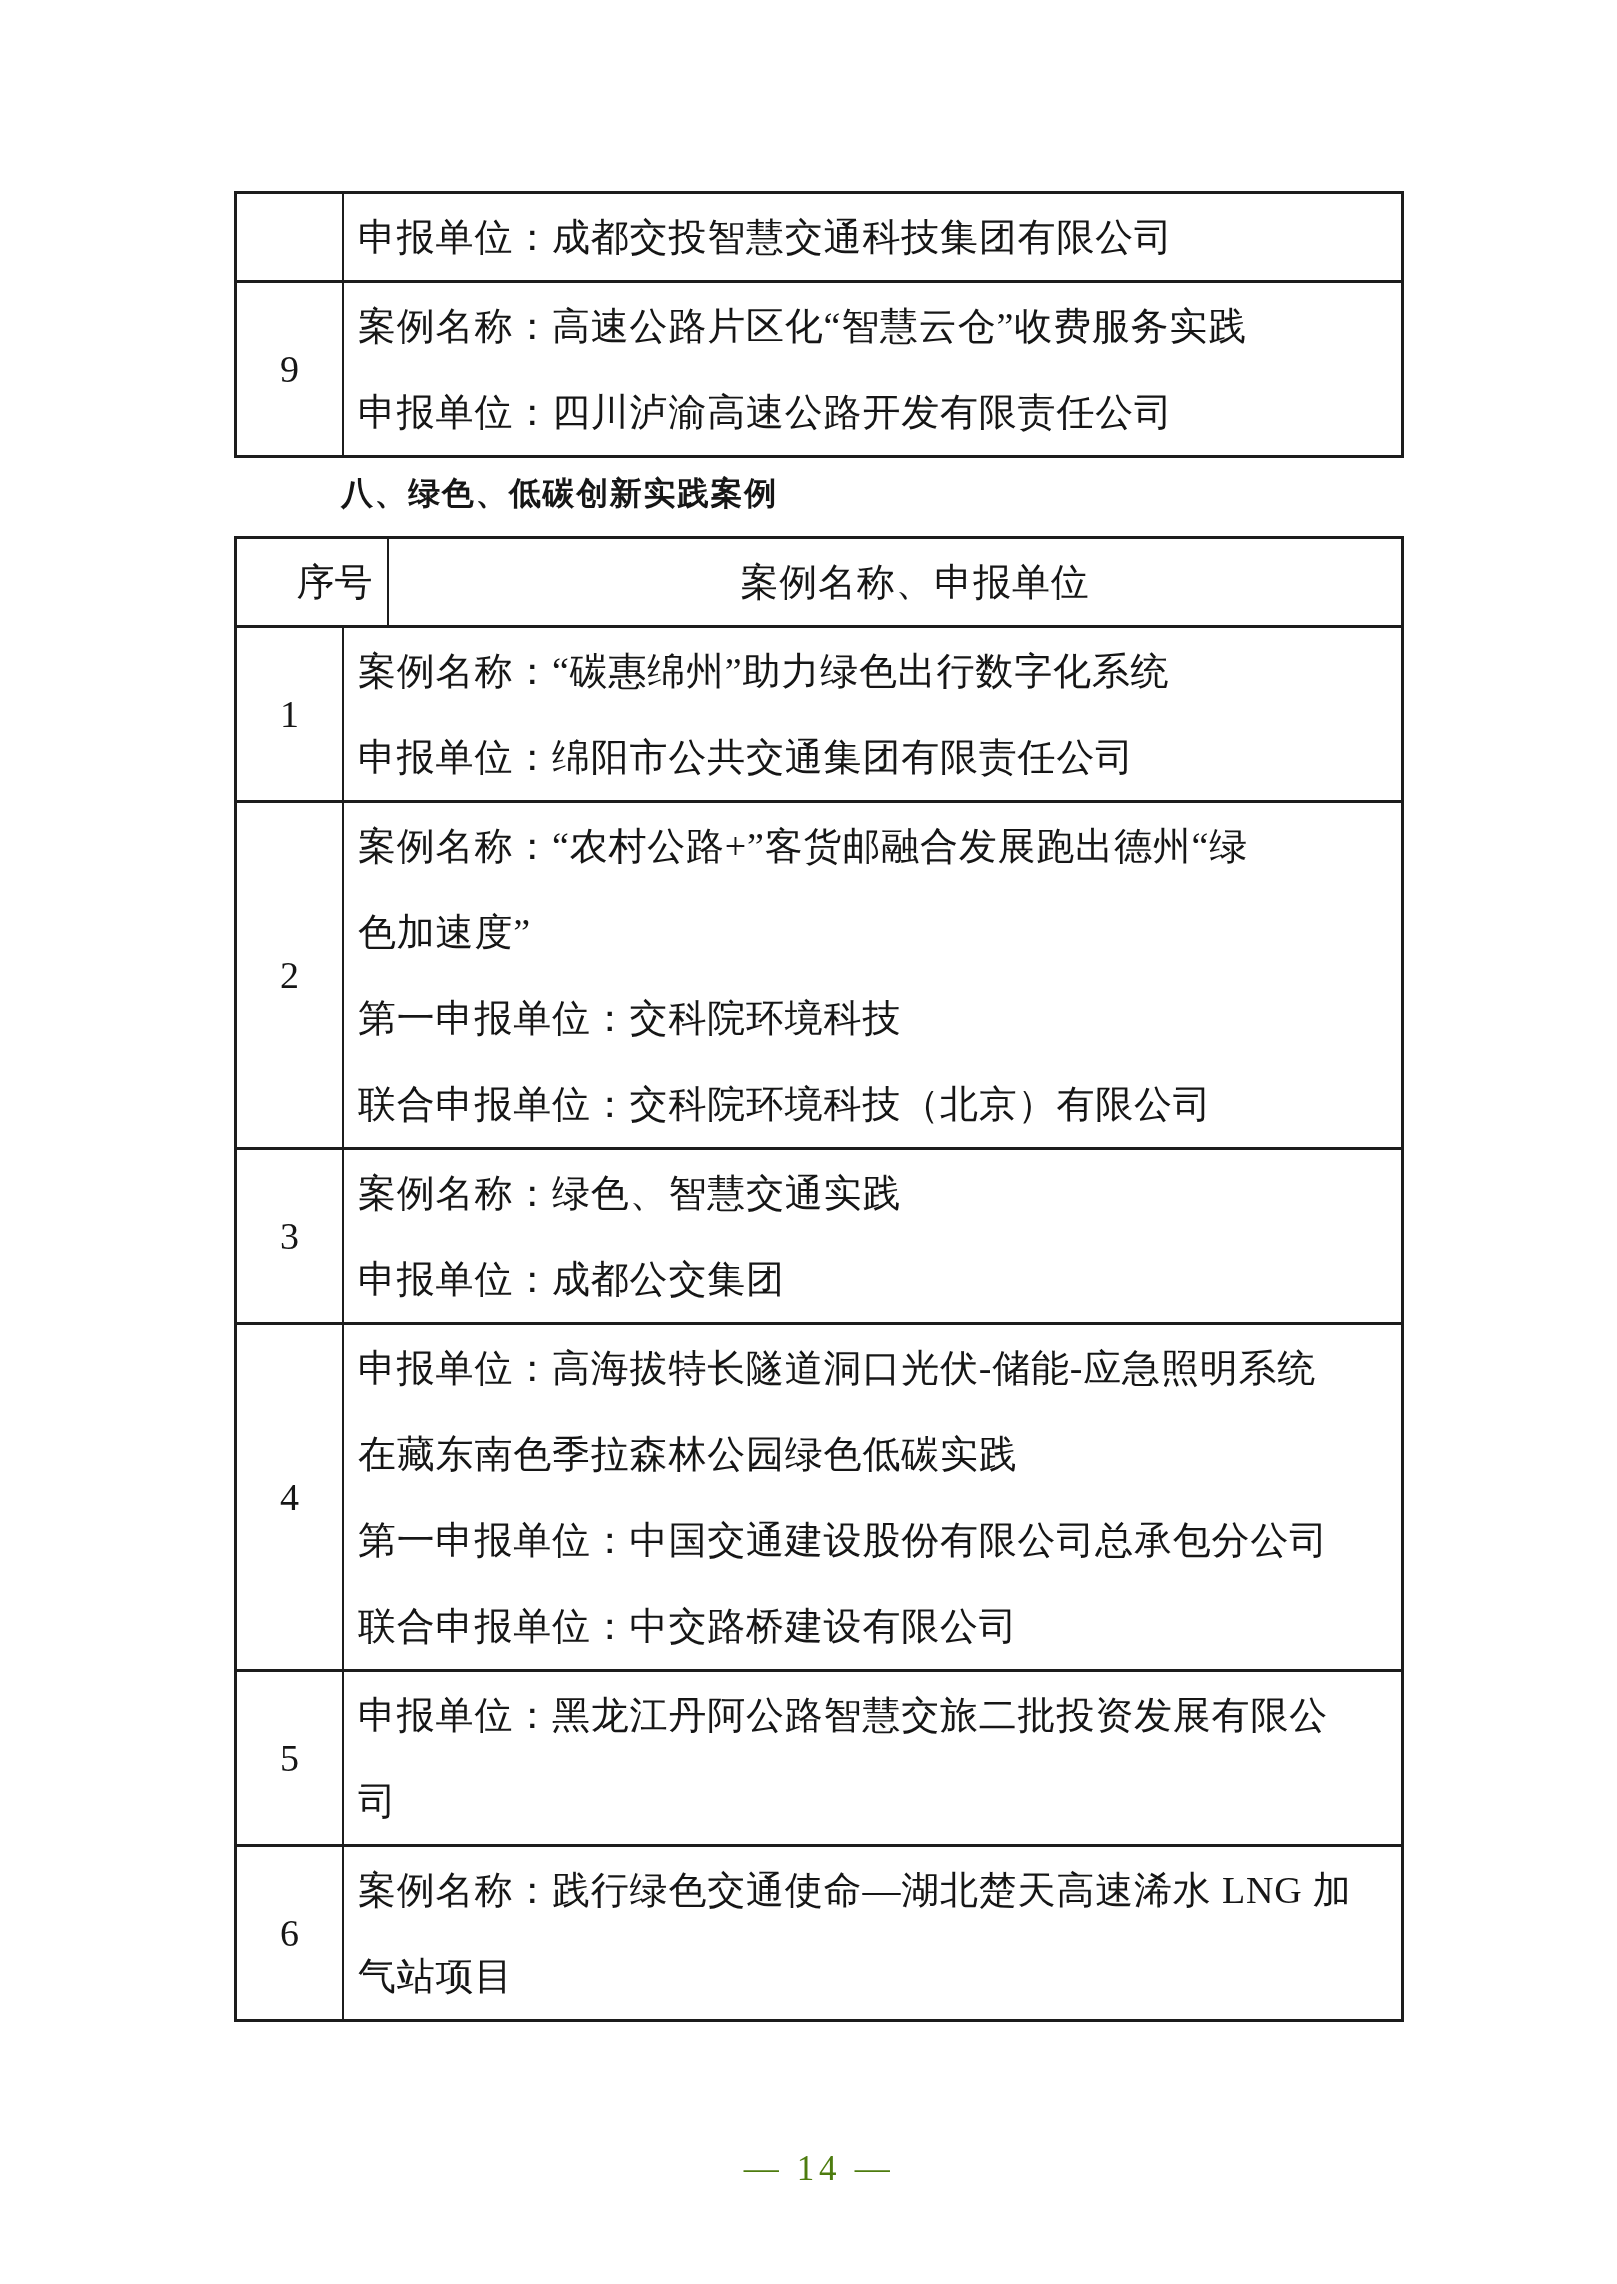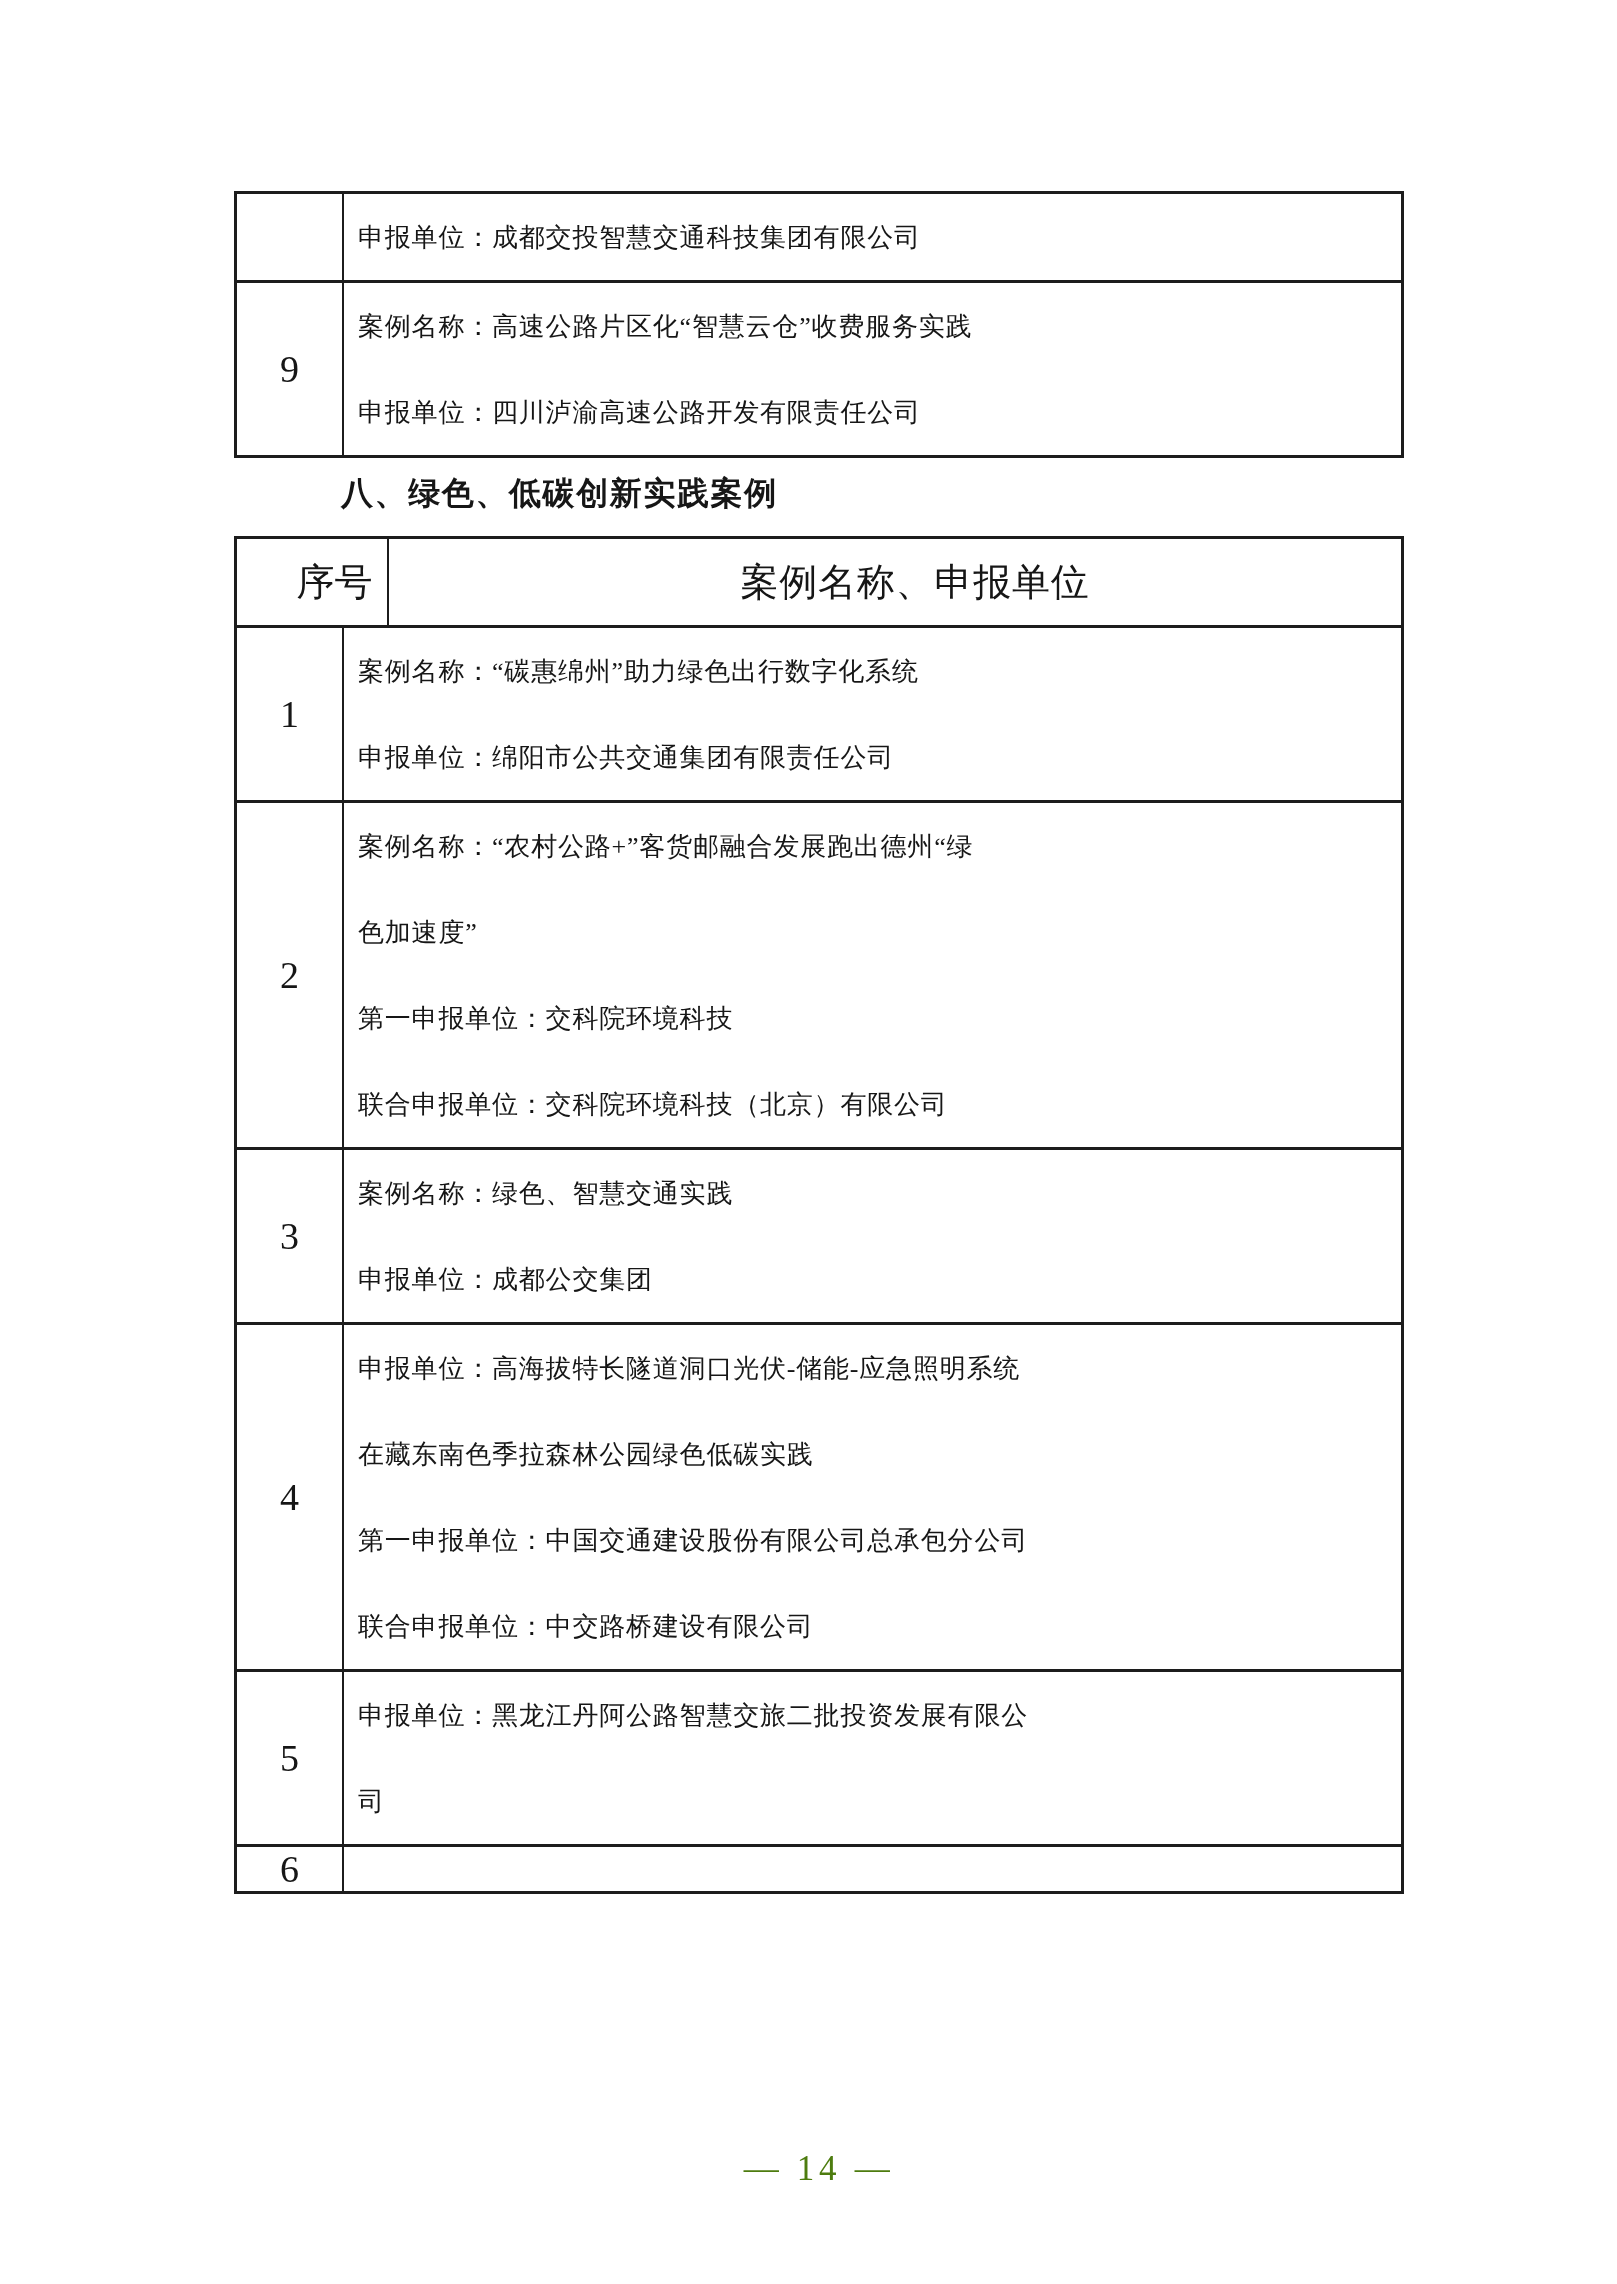--- a/index.html
+++ b/index.html
@@ -50,21 +50,21 @@
     justify-content: center;
     box-sizing: border-box;
   }
   .content-cell.center {
     align-items: center;
   }
   .line {
     height: 86px;
     display: flex;
     align-items: center;
-    font-size: 26px;
+    font-size: 38px;
     letter-spacing: 0.8px;
     white-space: pre;
   }
   .header-row .seq-cell,
   .header-row .line {
     font-size: 38px;
     margin-left: 45px;
   }
   .section-heading {
     position: absolute;
@@ -157,19 +157,23 @@
       </div>
       <div class="t-row">
         <div class="seq-cell">5</div>
         <div class="content-cell">
           <div class="line">申报单位：黑龙江丹阿公路智慧交旅二批投资发展有限公</div>
           <div class="line">司</div>
         </div>
       </div>
       <div class="t-row">
         <div class="seq-cell">6</div>
+        <div class="content-cell">
+          <div class="line">案例名称：践行绿色交通使命—湖北楚天高速浠水 LNG 加</div>
+          <div class="line">气站项目</div>
+        </div>
       </div>
     </div>
 
   <div class="page-footer">— 14 —</div>
 
 </div>
 
 
 </body></html>

